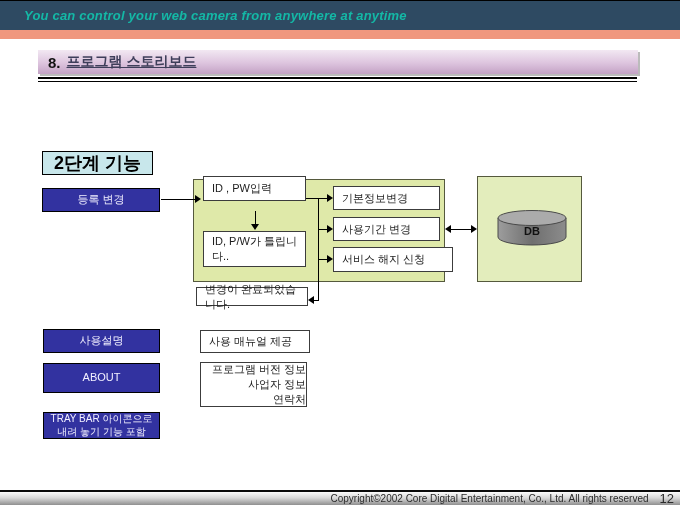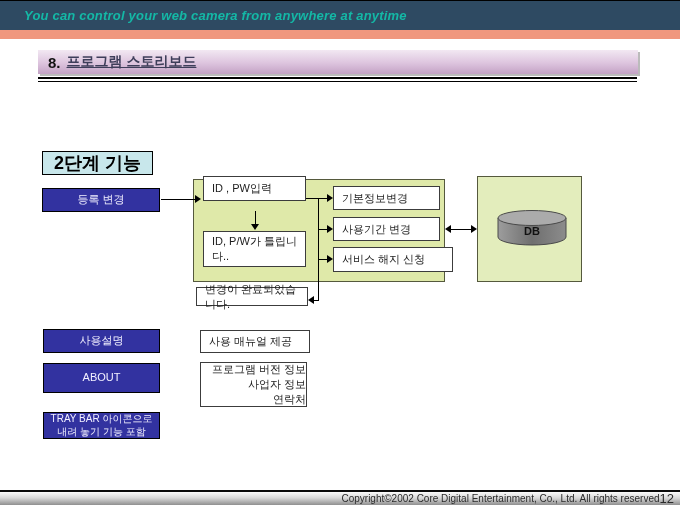--- a/index.html
+++ b/index.html
@@ -44,21 +44,21 @@
   .vl { position:absolute; width:1px; background:#000; }
   .ar { position:absolute; width:0; height:0; border-top:4px solid transparent; border-bottom:4px solid transparent; border-left:6px solid #000; }
   .al { position:absolute; width:0; height:0; border-top:4px solid transparent; border-bottom:4px solid transparent; border-right:6px solid #000; }
   .ad { position:absolute; width:0; height:0; border-left:4px solid transparent; border-right:4px solid transparent; border-top:6px solid #000; }
 
   
   .footer { position:absolute; left:0; top:489px; width:680px; height:15px; border-top:2px solid #0a0a0a;
     background:linear-gradient(180deg,#fbfbfb 0%,#d9d9d9 45%,#8f8f8f 100%);
     display:flex; align-items:center; justify-content:flex-end; padding-right:6px; }
   .footer .copy { font-size:10px; color:#2b2b2b; }
-  .footer .page { font-size:13px; color:#2b2b2b; margin-left:0; }
+  .footer .page { font-size:13px; color:#2b2b2b; margin-left:11px; }
 </style>
 </head>
 <body>
 
 <div class="slide">
 
   <div class="tagline-bar">
     <div class="tagline">You can control your web camera  from anywhere at anytime</div>
   </div>
   <div class="accent-bar"></div>

